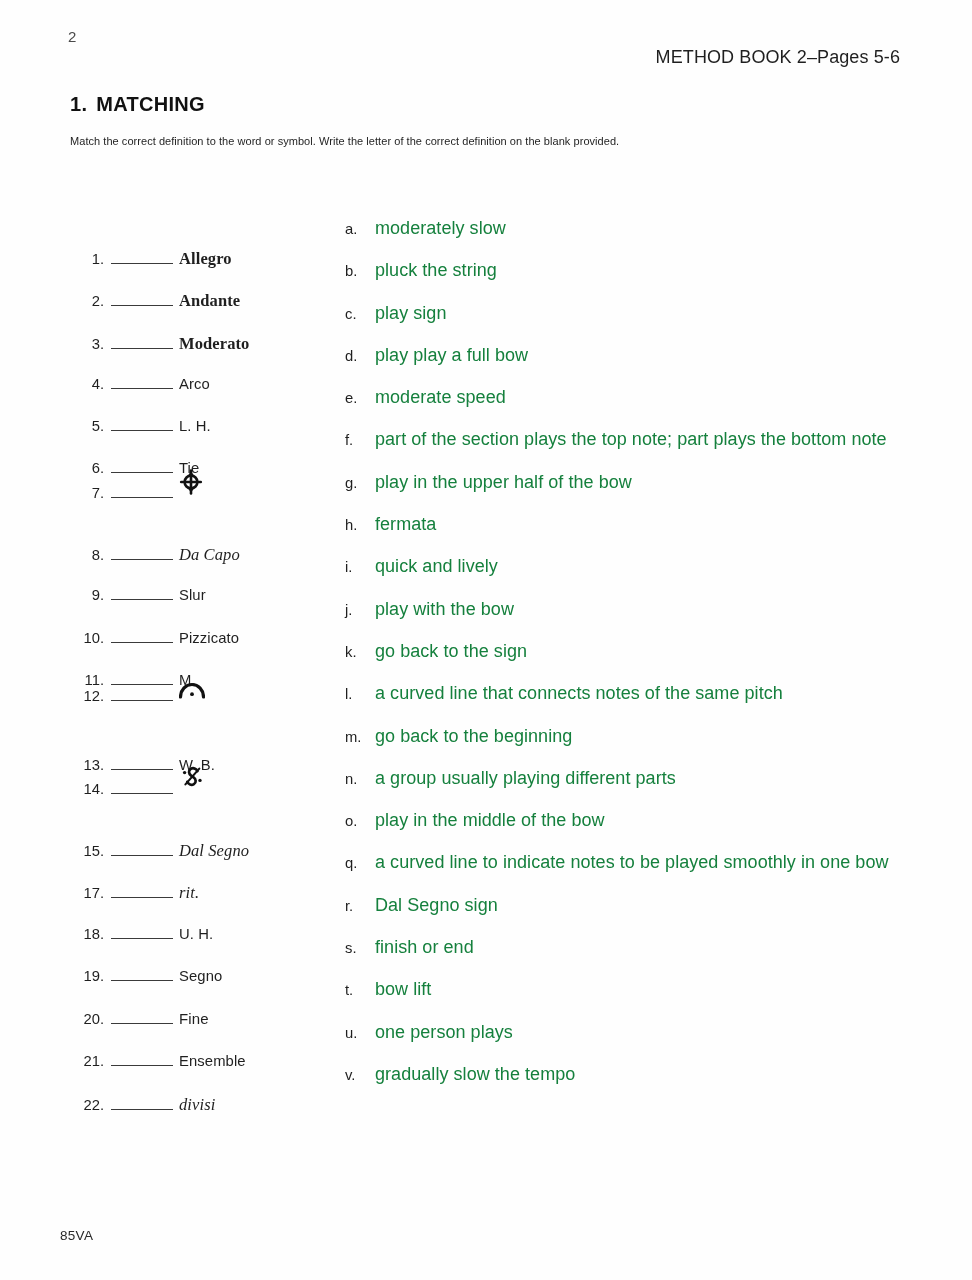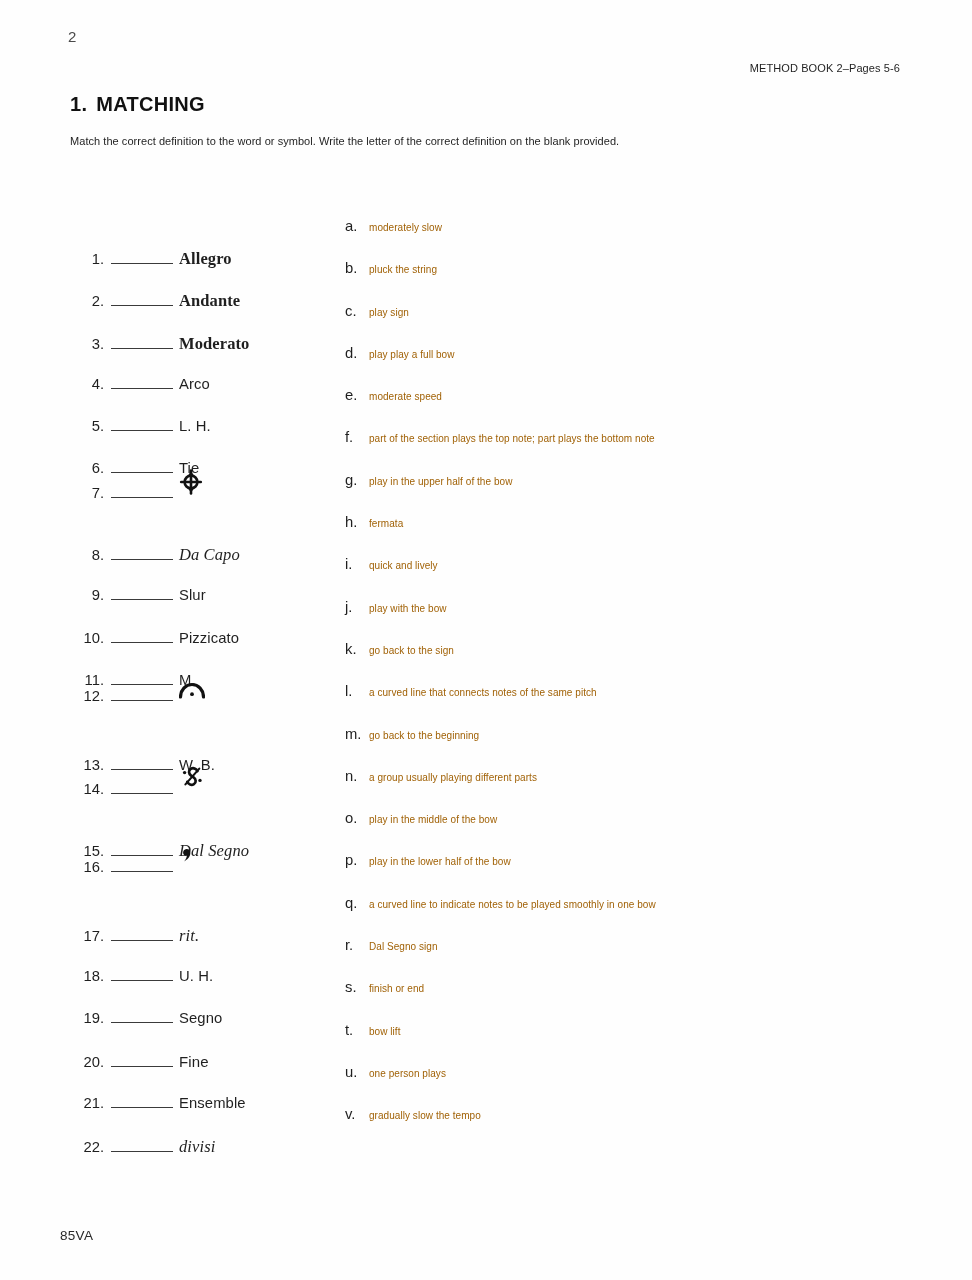--- a/index.html
+++ b/index.html
@@ -27,22 +27,22 @@
     position: absolute;
     left: 68px;
     top: 28px;
     font-size: 15px;
     color: #4a4a4a;
     letter-spacing: 0.2px;
   }
   .header-right {
     position: absolute;
     right: 72px;
-    top: 62px;
-    font-size: 11px;
+    top: 47px;
+    font-size: 18px;
     color: #1f1f1f;
     letter-spacing: 0.1px;
     white-space: nowrap;
   }
 
   
   .section-heading {
     position: absolute;
     left: 70px;
     top: 93px;
@@ -132,23 +132,23 @@
     align-items: baseline;
     white-space: nowrap;
   }
   .def-letter {
     width: 17px;
     font-size: 14.8px;
     color: #1f1f1f;
     flex: none;
   }
   .def-text {
-    font-size: 10px;
-    color: #a16207;
-    margin-left: 7px;
+    font-size: 18px;
+    color: #15803d;
+    margin-left: 13px;
     letter-spacing: 0.05px;
   }
 
   
   .glyph {
     display: inline-block;
     vertical-align: middle;
     position: relative;
   }
   .glyph svg { display: block; }
@@ -362,35 +362,20 @@
           <span class="blank"></span>
           <span class="term-text italic-serif">Dal Segno</span>
         </div>
         <div class="def-cell">
           <span class="def-letter">o.</span>
           <span class="def-text">play in the middle of the bow</span>
         </div>
       </div>
       <div class="row">
         <div class="term-cell">
-          <span class="term-num">16.</span>
-          <span class="blank"></span>
-          <span class="glyph glyph-breath">
-            <svg viewBox="0 0 14 20">
-              <path d="M9.3 2.3 C11.6 3.4 12.1 6.6 10.4 9.6 C9.3 11.6 7.4 13.3 5.2 14.4 C6.9 12.3 7.9 10.2 7.8 8.6 C6.0 9.0 4.3 7.9 4.1 6.0 C3.9 4.0 5.4 2.3 7.4 2.1 Z" fill="#111"></path>
-            </svg>
-          </span>
-        </div>
-        <div class="def-cell">
-          <span class="def-letter">p.</span>
-          <span class="def-text">play in the lower half of the bow</span>
-        </div>
-      </div>
-      <div class="row">
-        <div class="term-cell">
           <span class="term-num">17.</span>
           <span class="blank"></span>
           <span class="term-text italic-serif">rit.</span>
         </div>
         <div class="def-cell">
           <span class="def-letter">q.</span>
           <span class="def-text">a curved line to indicate notes to be played smoothly in one bow</span>
         </div>
       </div>
       <div class="row">

